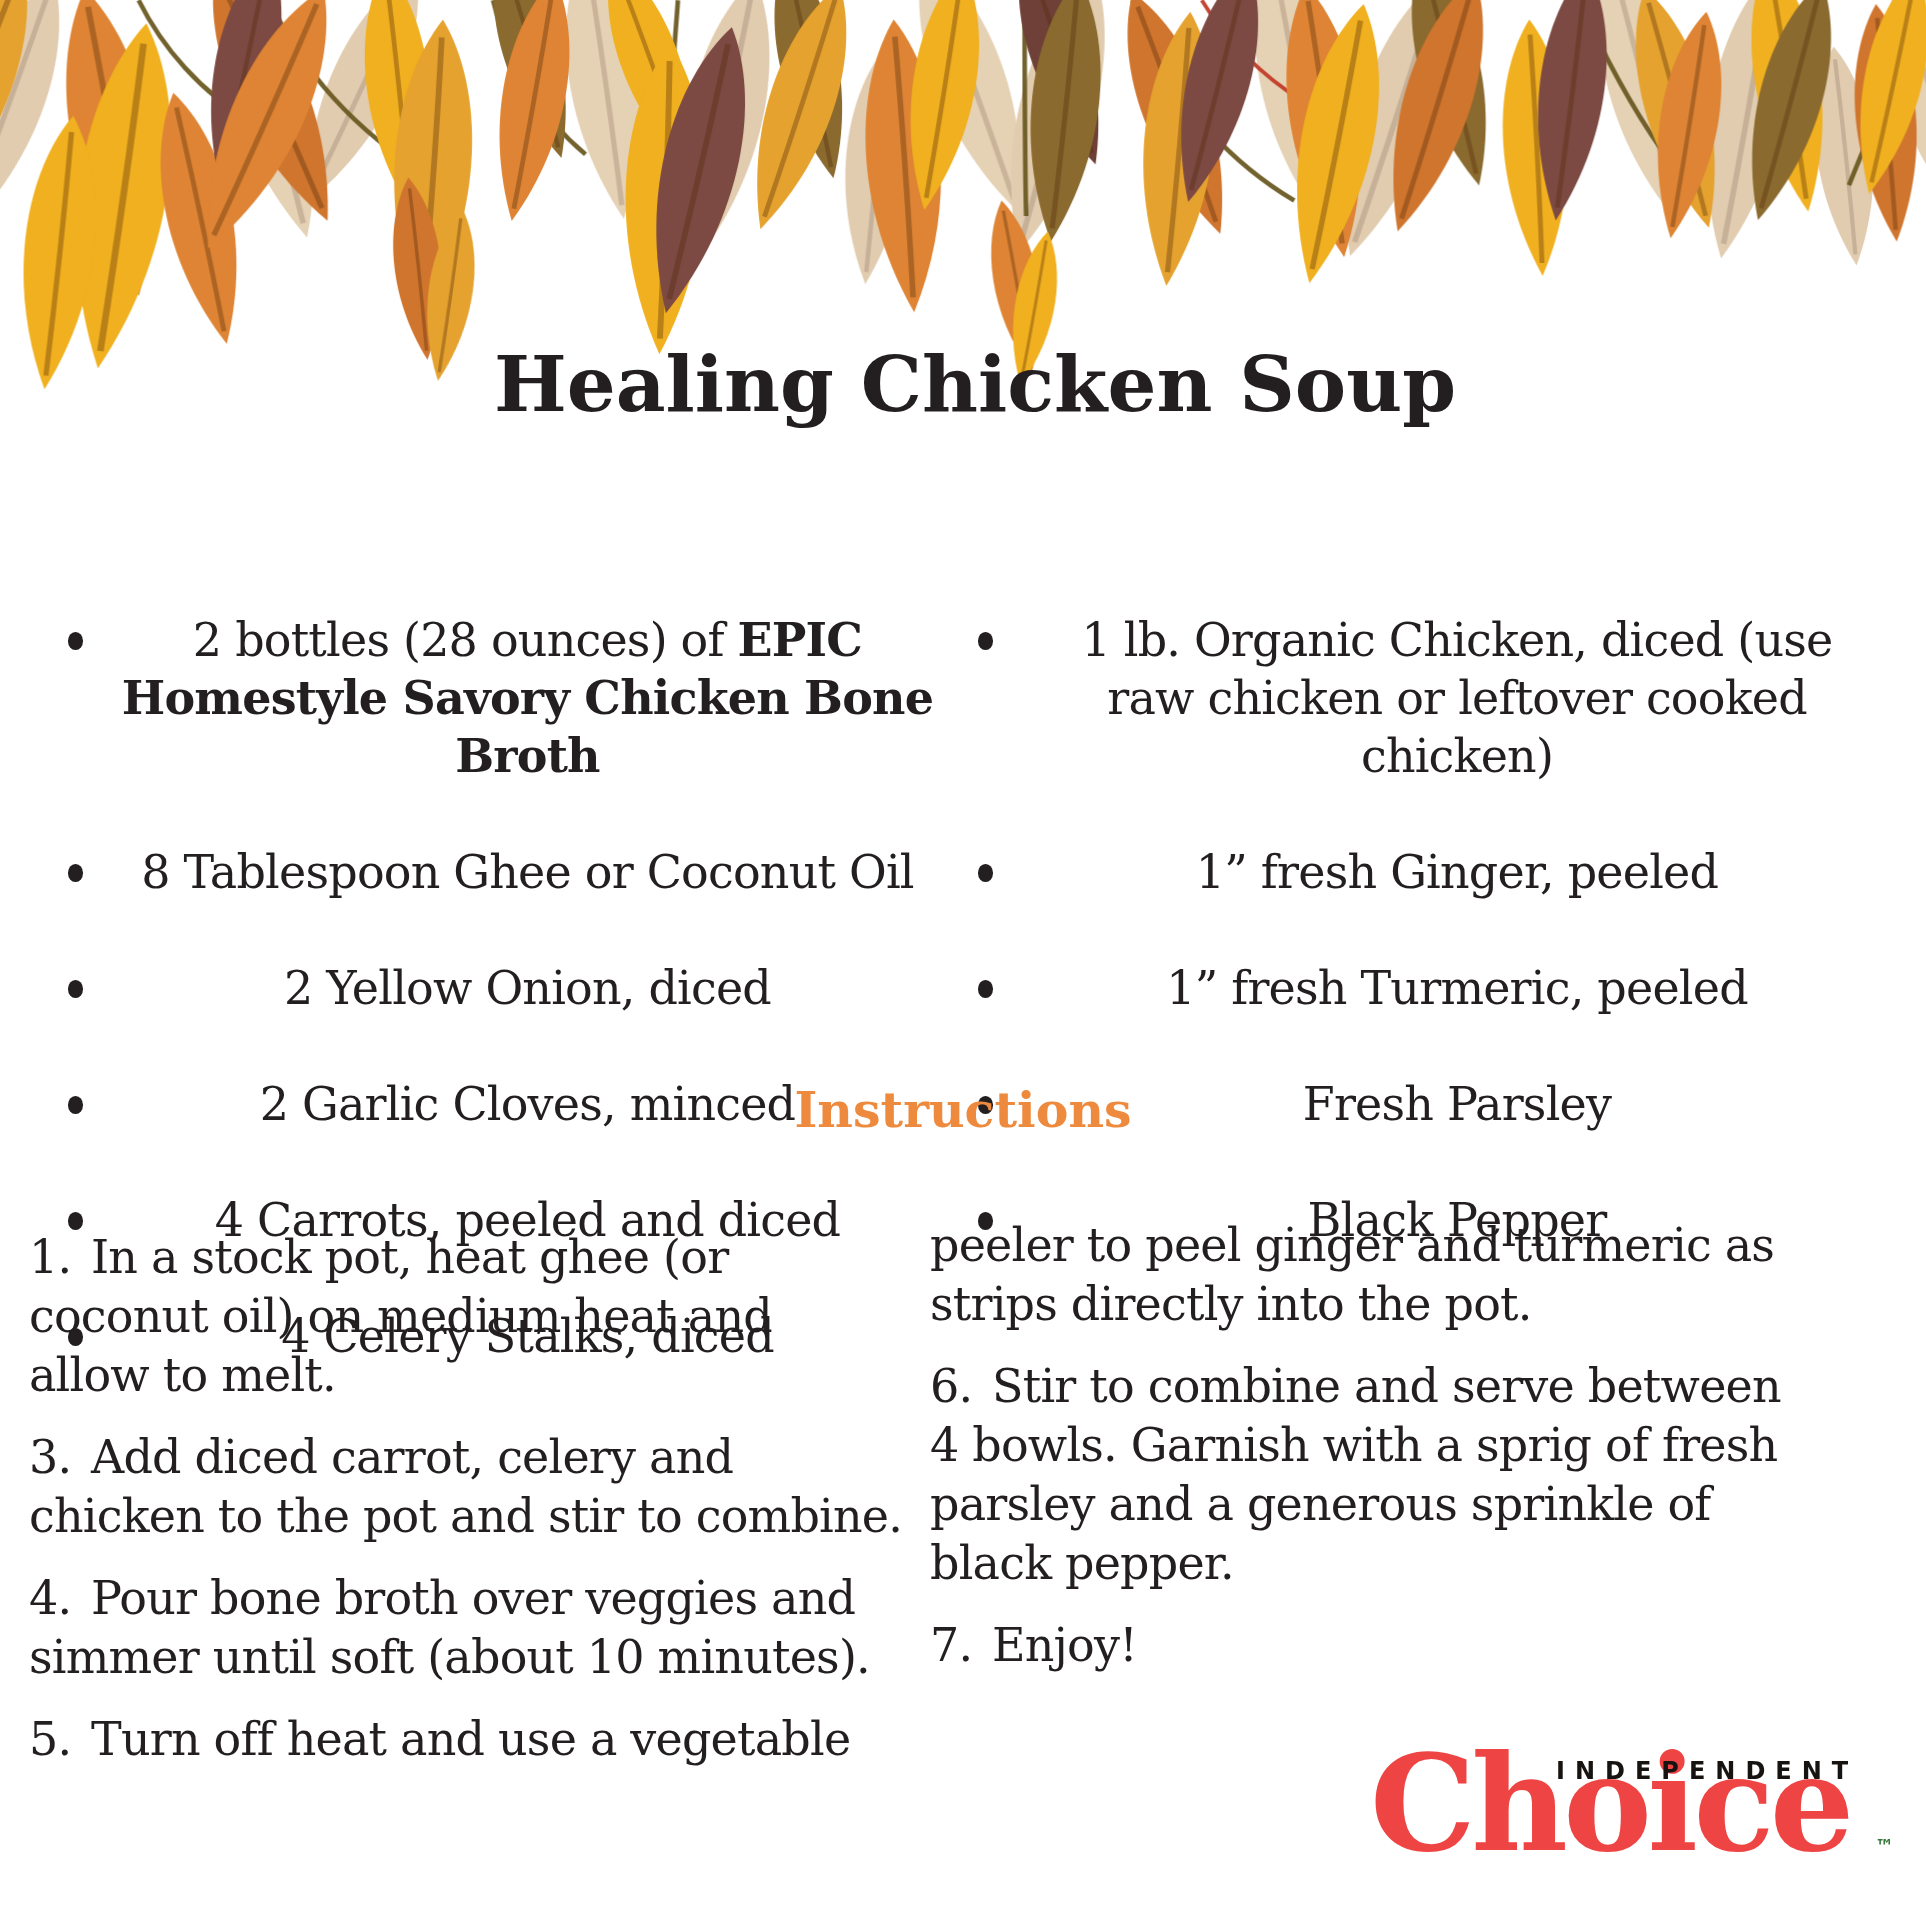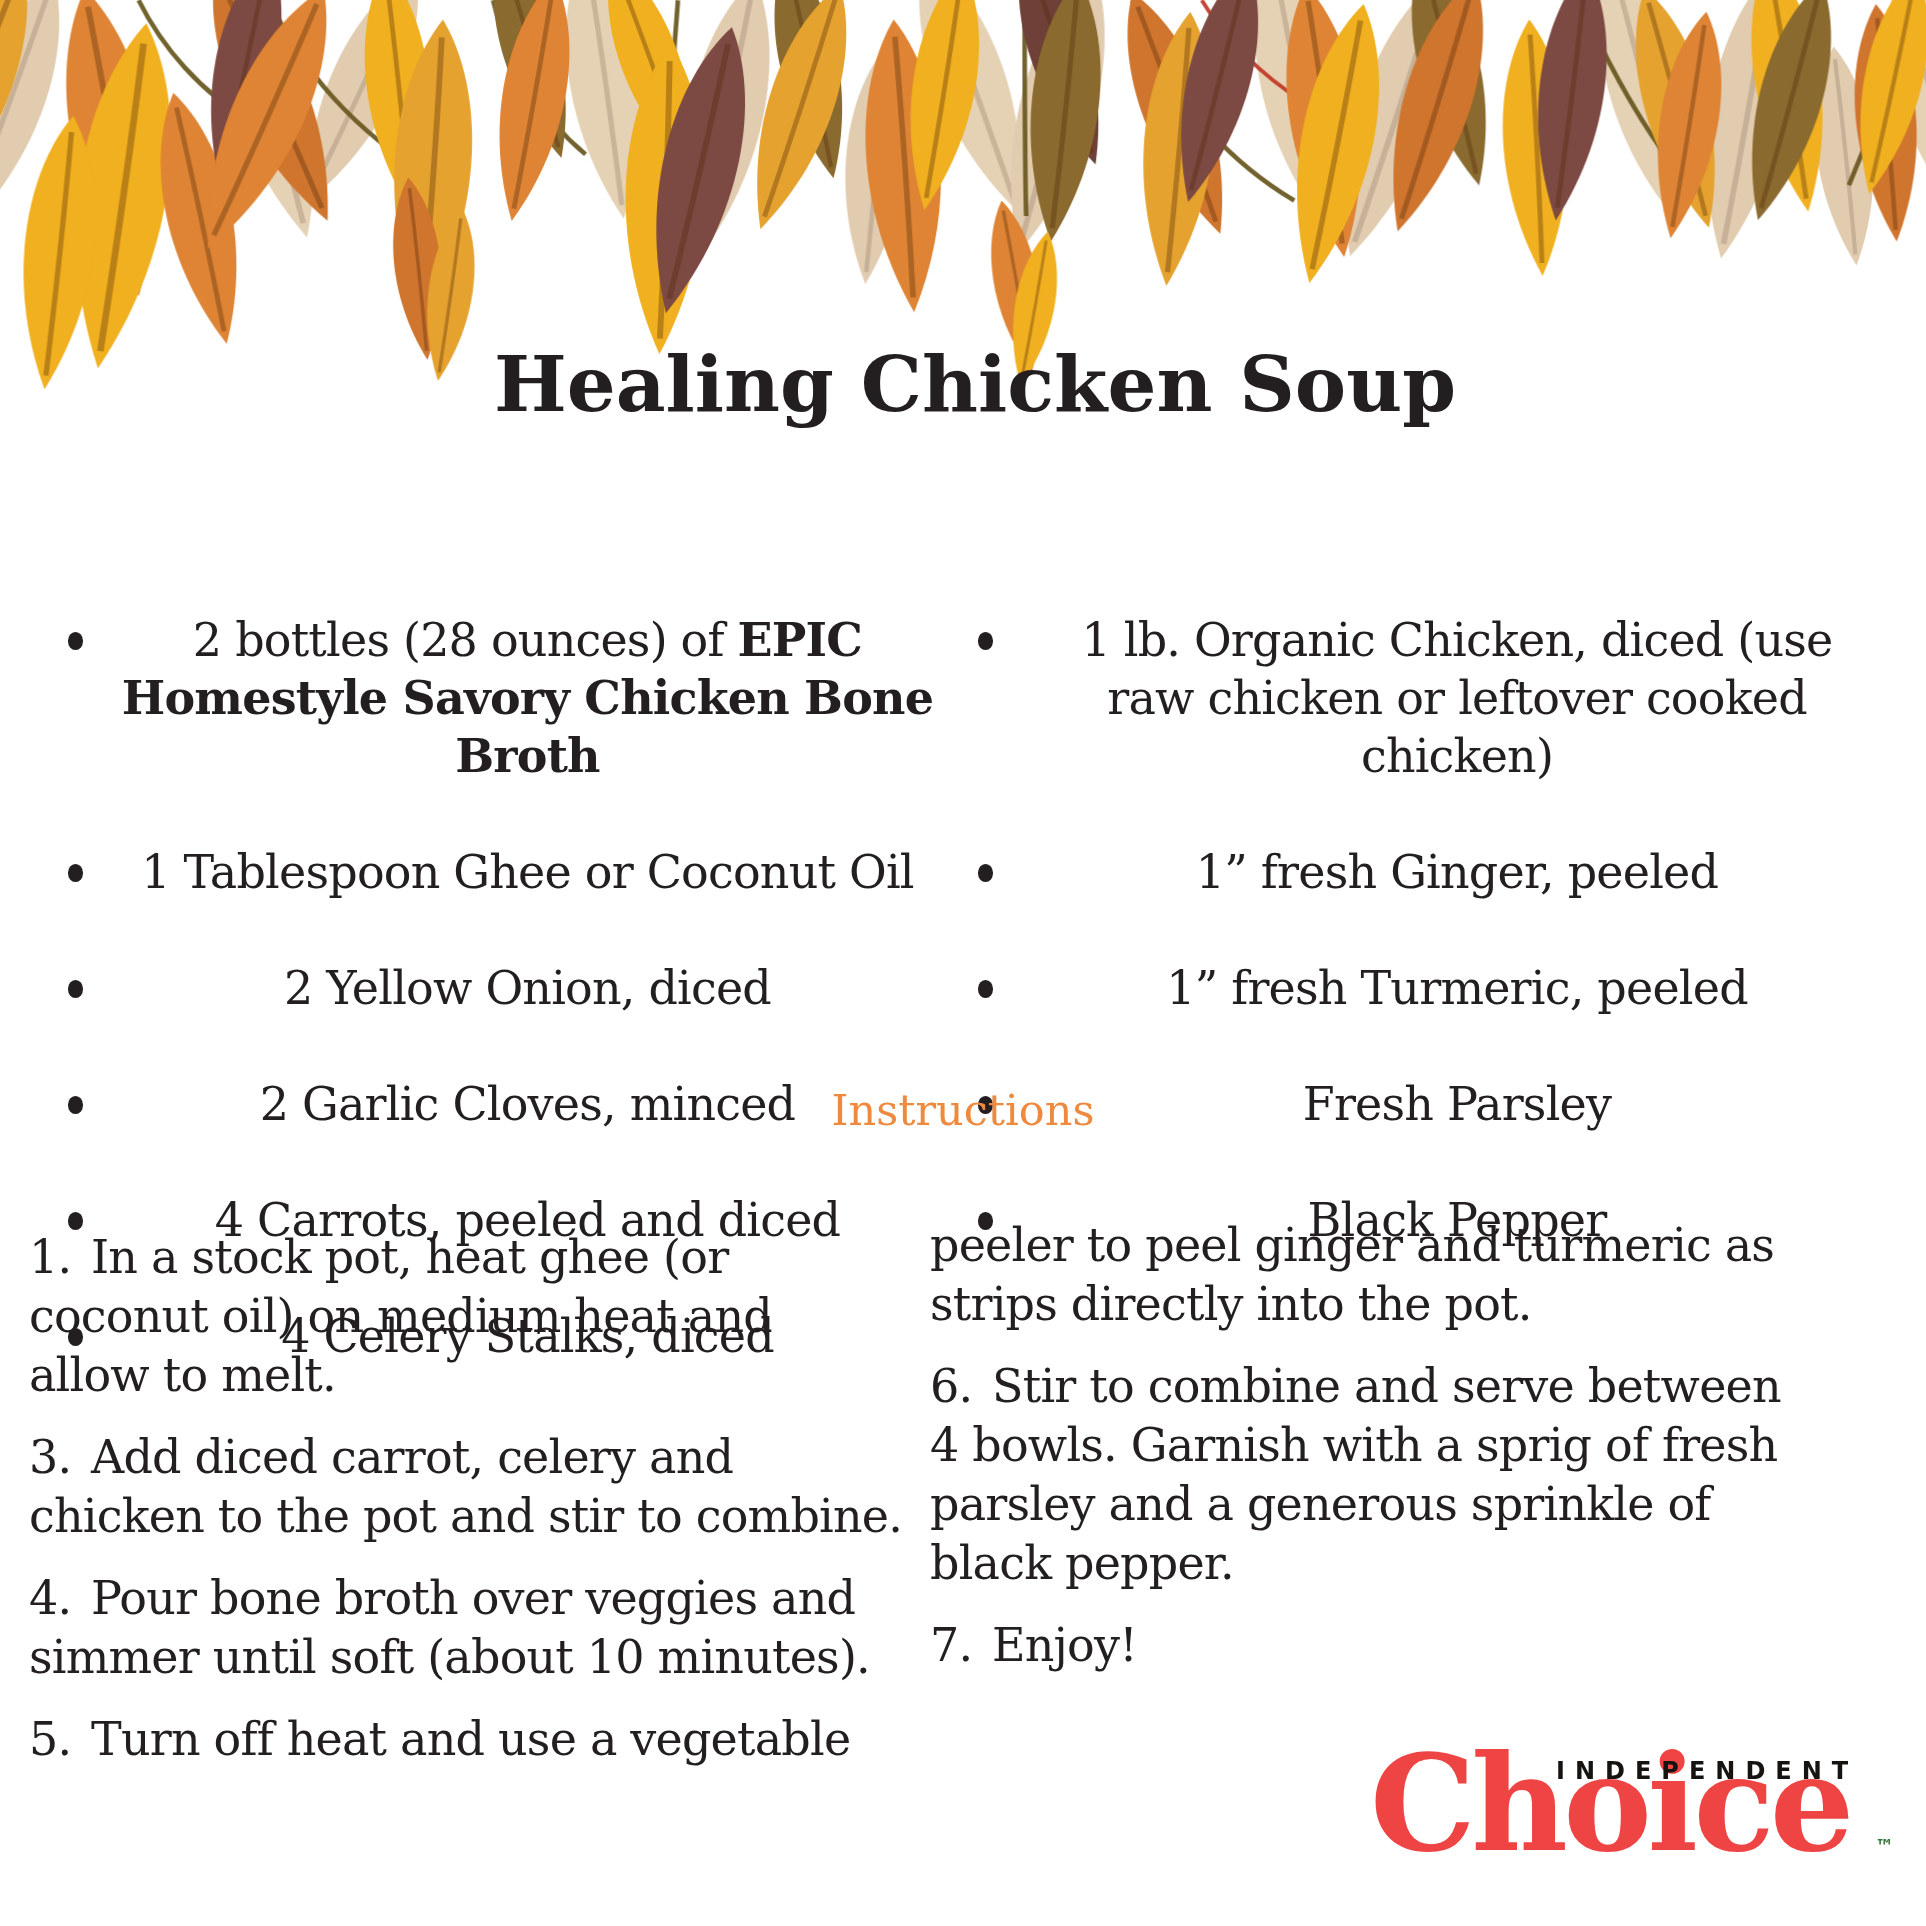--- a/index.html
+++ b/index.html
@@ -9,21 +9,21 @@
   .title{position:absolute;top:330px;left:0;width:1926px;margin:12px;text-align:center;
          font-size:77px;font-weight:700;letter-spacing:0;line-height:85px;}
   ul.ing{position:absolute;margin:0;padding:0;list-style:none;font-size:46px;line-height:58px;
          letter-spacing:-0.8px;white-space:pre-line;text-align:center;}
   ul.ing.left{top:553px;left:65px;width:886px;}
   ul.ing.right{top:553px;left:975px;width:925px;}
   ul.ing li{position:relative;padding-left:39px;margin:0;}
   ul.ing li::before{content:"";position:absolute;left:3.1px;top:21px;width:14.6px;height:17.7px;
          border-radius:50%;background:#231f20;}
   .ins-head{position:absolute;top:1083px;left:0;width:1926px;margin:0;text-align:center;
-         font-size:43px;font-weight:400;line-height:55px;}
+         font-size:49px;font-weight:700;line-height:55px;}
   .steps{position:absolute;top:1216px;font-size:46px;line-height:59px;letter-spacing:-0.8px;}
   .steps.left{left:29px;width:939px;margin-top:12px;}
   .steps.right{left:930px;width:936px;}
   .step{margin:0 0 23px 0;white-space:pre-line;}
   .step .num{display:inline-block;width:62px;white-space:normal;}
   .logo{position:absolute;left:1370px;top:1726px;width:547px;height:166px;}
   .logo-choice{font-family:"DejaVu Serif","Liberation Serif",serif;font-weight:700;
          font-size:133px;line-height:154px;letter-spacing:-4.6px;margin:0;}
   .logo-ind{position:absolute;top:31px;left:186px;font-family:"DejaVu Sans","Liberation Sans",sans-serif;
          font-weight:700;font-size:24px;letter-spacing:10px;color:#161310;white-space:nowrap;}
@@ -115,21 +115,21 @@
       <use href="#lf" fill="#F0B01F" transform="translate(1360 300) rotate(10) scale(0.85)"></use>
     </g>
   </svg>
 
   <h1 class="title">Healing Chicken Soup</h1>
 
   <ul class="ing left">
     <li><span>2 bottles (28 ounces) of </span><b>EPIC
 Homestyle Savory Chicken Bone
 Broth</b></li>
-    <li><span>1 Tablespoon Ghee or Coconut Oil</span></li>
+    <li><span>8 Tablespoon Ghee or Coconut Oil</span></li>
     <li><span>2 Yellow Onion, diced</span></li>
     <li><span>2 Garlic Cloves, minced</span></li>
     <li><span>4 Carrots, peeled and diced</span></li>
     <li><span>4 Celery Stalks, diced</span></li>
   </ul>
 
   <ul class="ing right">
     <li><span>1 lb. Organic Chicken, diced (use
 raw chicken or leftover cooked
 chicken)</span></li>

